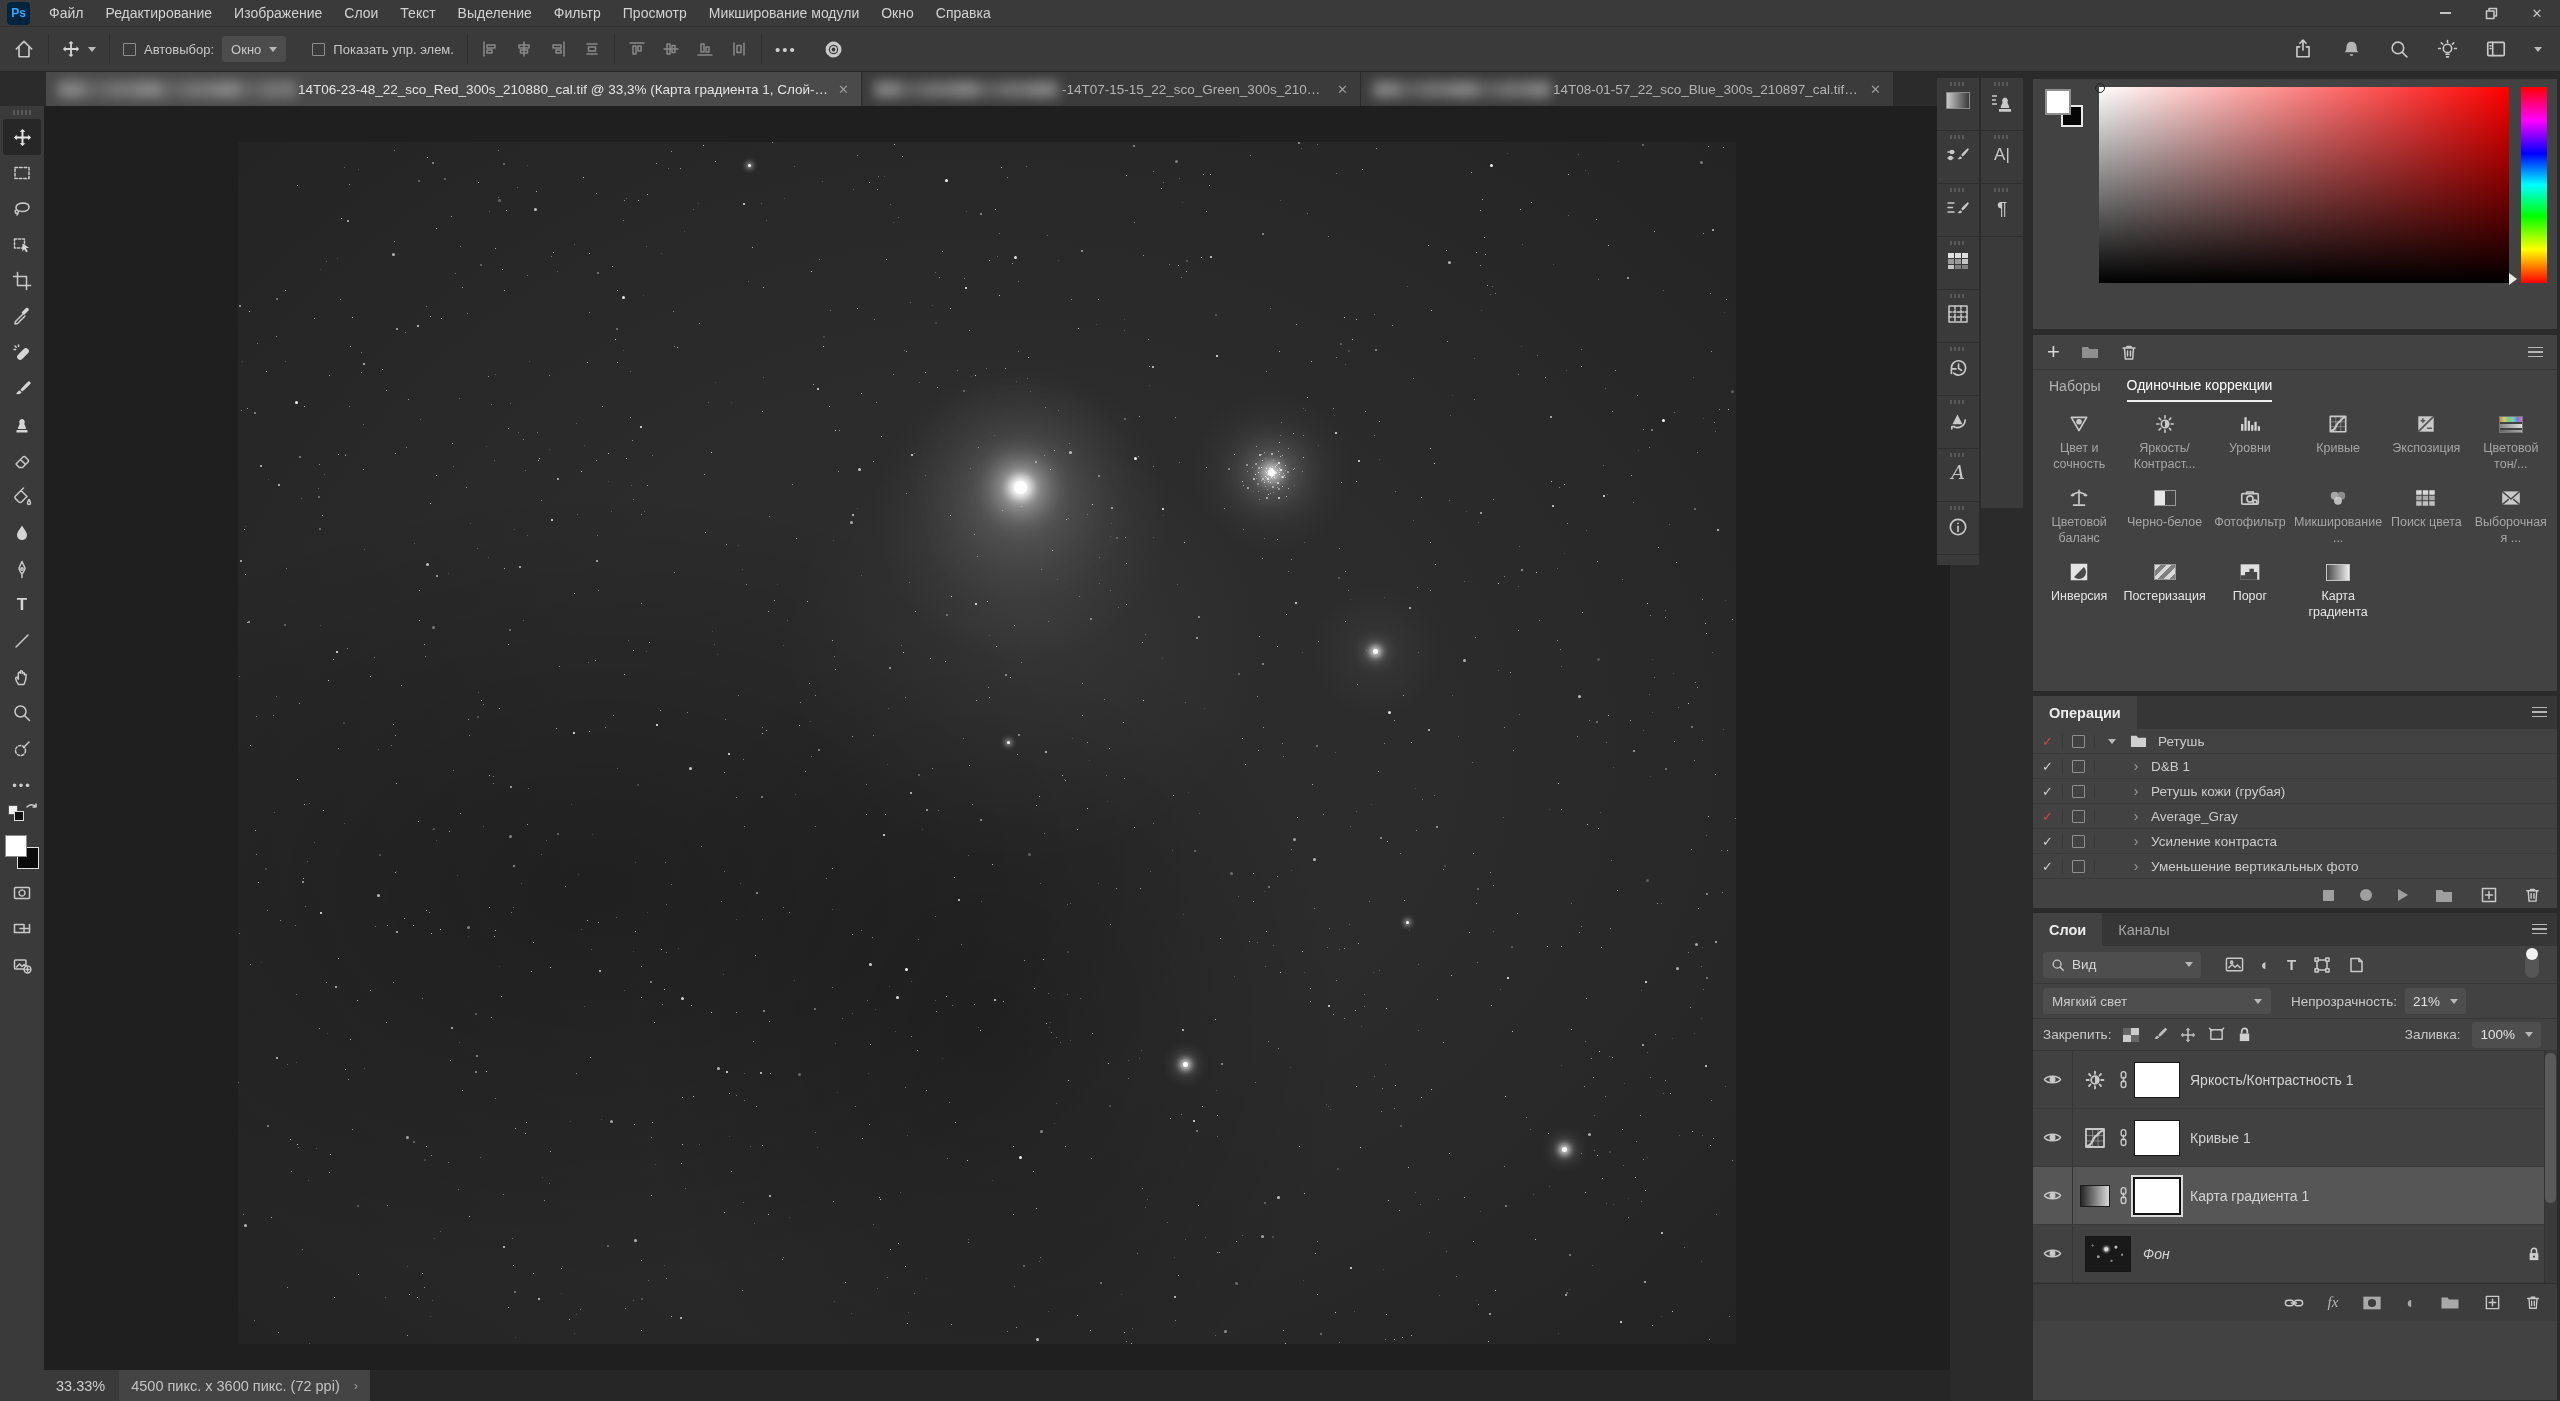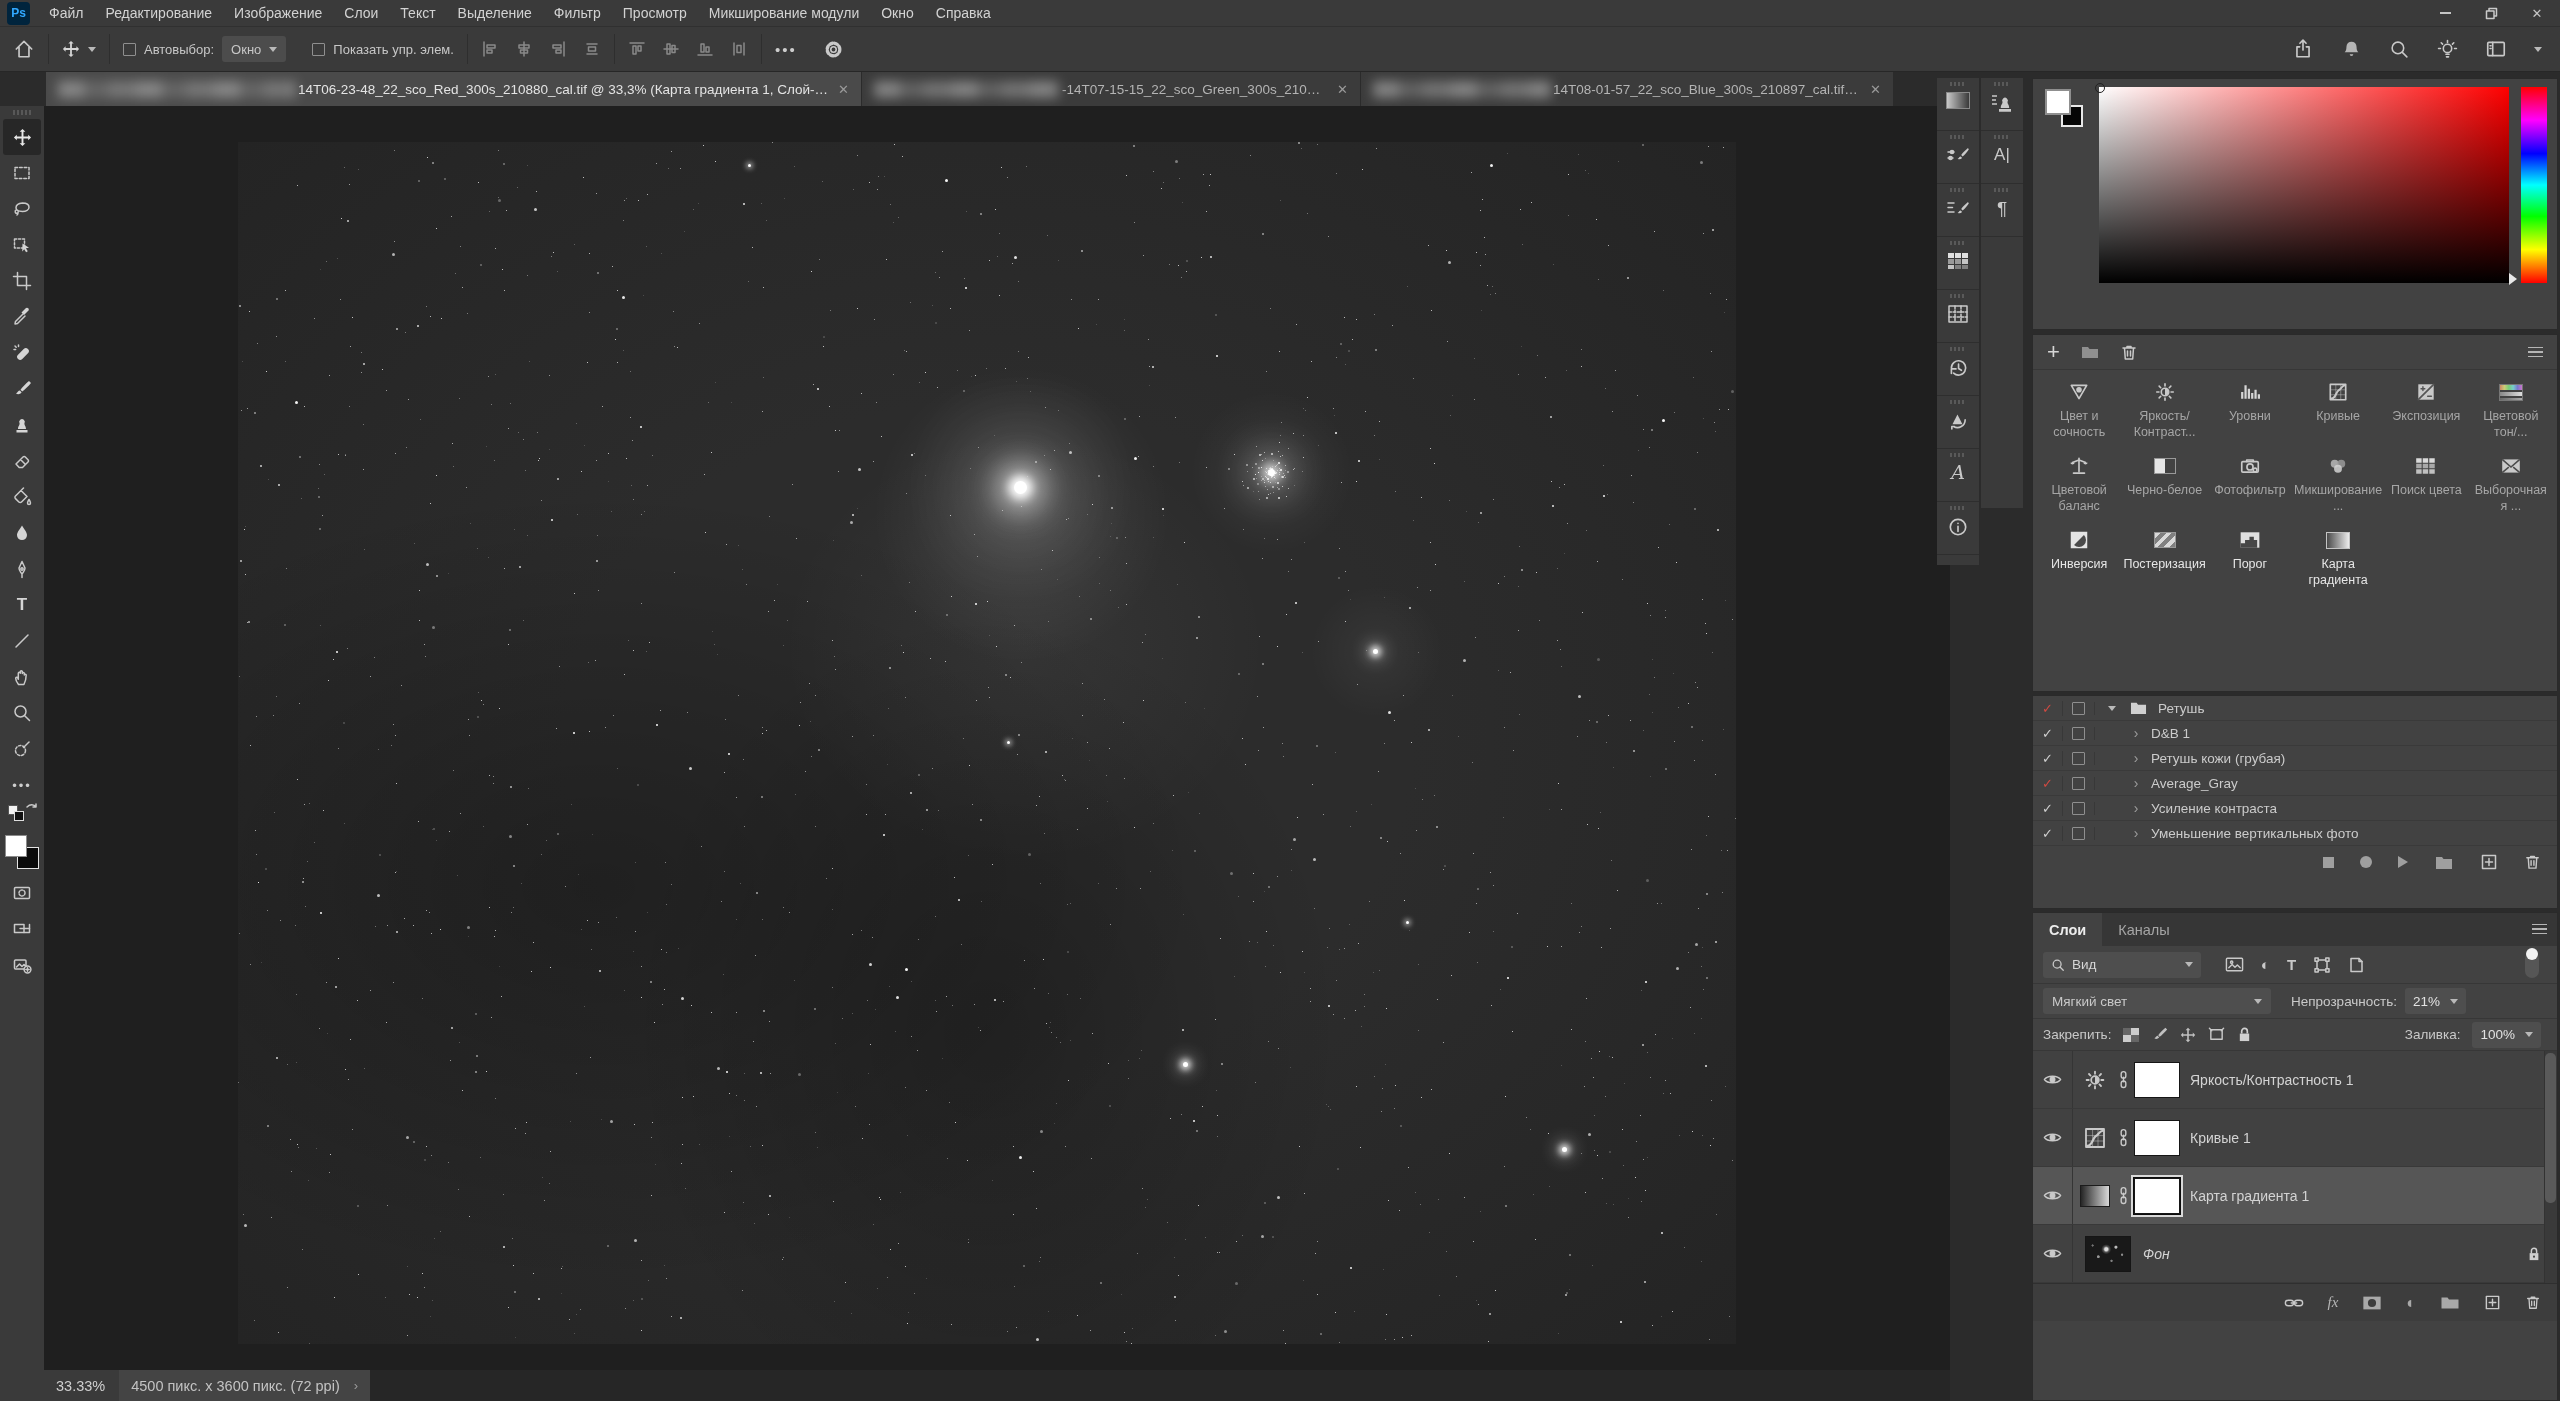--- a/index.html
+++ b/index.html
@@ -2204,20 +2204,28 @@
   <div class="adj-toolbar">
     <span class="adj-plus">+</span>
     <svg width="20" height="18" viewBox="0 0 20 18">
         <path fill="#8f8f8f" d="M2 4h6l1.5 2H18v9H2z"></path>
       </svg>
     <svg class="ic" width="18" height="19" viewBox="0 0 18 19">
         <path d="M3 5h12M7 5V3.5h4V5M4.5 5l.8 11h7.4l.8-11M7.5 8v5M10.5 8v5"></path>
       </svg>
     <span class="burger" style="margin-left:auto"></span>
   </div>
+  <div class="adj-subtabs">
+    <span class="subtab">
+        <span>Наборы</span>
+      </span>
+    <span class="subtab active">
+        <span>Одиночные коррекции</span>
+      </span>
+  </div>
   <div class="adj-grid">
     <div class="adj-cell">
       <span class="adj-ic">
           <svg class="ic" width="22" height="22" viewBox="0 0 20 20">
             <path d="M3 4h14l-7 12z"></path>
             <circle cx="10" cy="8" r="1.8" fill="#c9c9c9"></circle>
           </svg>
         </span>
       <span>Цвет и сочность</span>
     </div>
@@ -2347,20 +2355,26 @@
     <div class="adj-cell bright">
       <span class="adj-ic">
           <span class="gradmap-chip"></span>
         </span>
       <span>Карта градиента</span>
     </div>
   </div>
 </div>
 
 <div class="abs panel" style="top:695px;height:214px">
+  <div class="ptabs">
+    <div class="ptab active">
+        <span>Операции</span>
+      </div>
+    <span class="burger ptab-menu"></span>
+  </div>
   <div class="act-row">
     <span class="act-check red">✓</span>
     <span class="act-box">
         <span class="checkbox"></span>
       </span>
     <span class="act-caret">
         <span class="caret-down"></span>
       </span>
     <svg width="19" height="16" viewBox="0 0 20 17" style="margin-right:10px">
         <path fill="#d0d0d0" d="M2 3h6l1.5 2H18v10H2z"></path>

